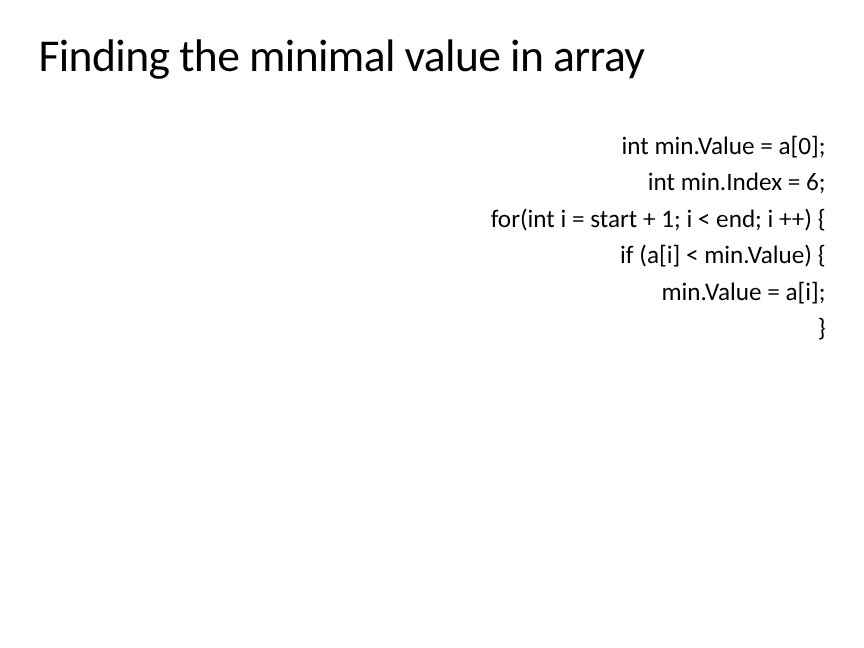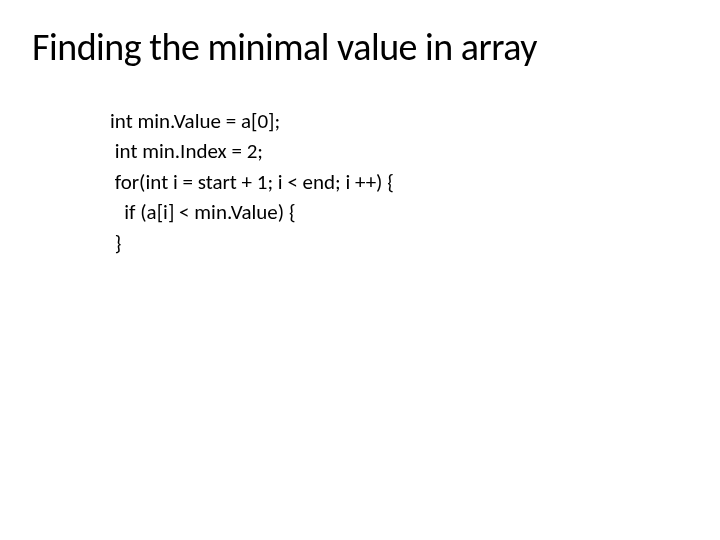--- a/index.html
+++ b/index.html
@@ -27,27 +27,29 @@
       letter-spacing: -0.5px;
     }
     .code-block {
       padding-left: 78px;
       font-size: 21px;
       line-height: 1.45;
       font-family: Calibri, Arial, sans-serif;
     }
     .code-line {
       white-space: pre;
+      text-align: right;
     }
   </style>
 </head>
 <body>
 
 <div class="slide">
   <h1 class="title">Finding the minimal value in array</h1>
   <div class="code-block">
     <div class="code-line">int min.Value = a[0];</div>
-    <div class="code-line"> int min.Index = 2;</div>
+    <div class="code-line"> int min.Index = 6;</div>
     <div class="code-line"> for(int i = start + 1; i &lt; end; i ++) {</div>
     <div class="code-line">   if (a[i] &lt; min.Value) {</div>
+    <div class="code-line">     min.Value = a[i];</div>
     <div class="code-line"> }</div>
   </div>
 </div>
 
 </body></html>

